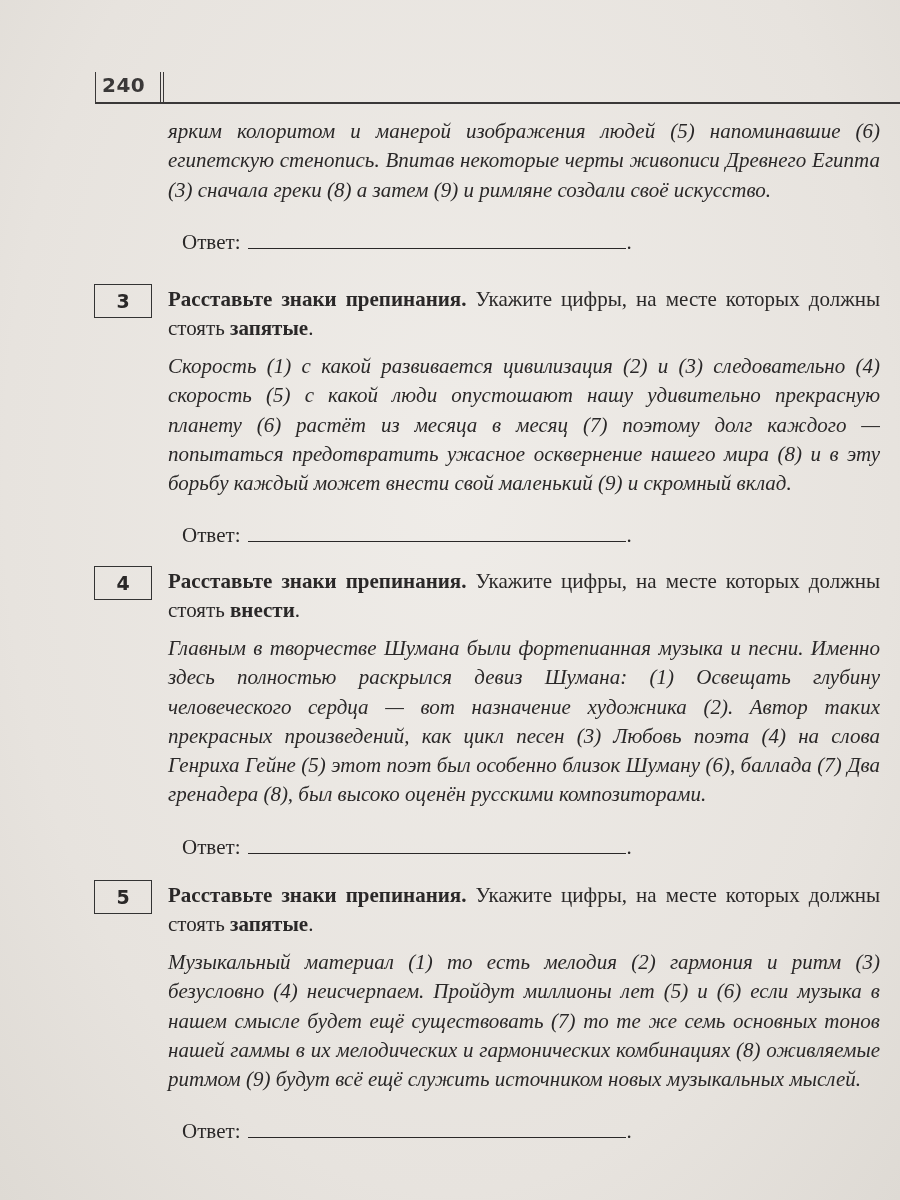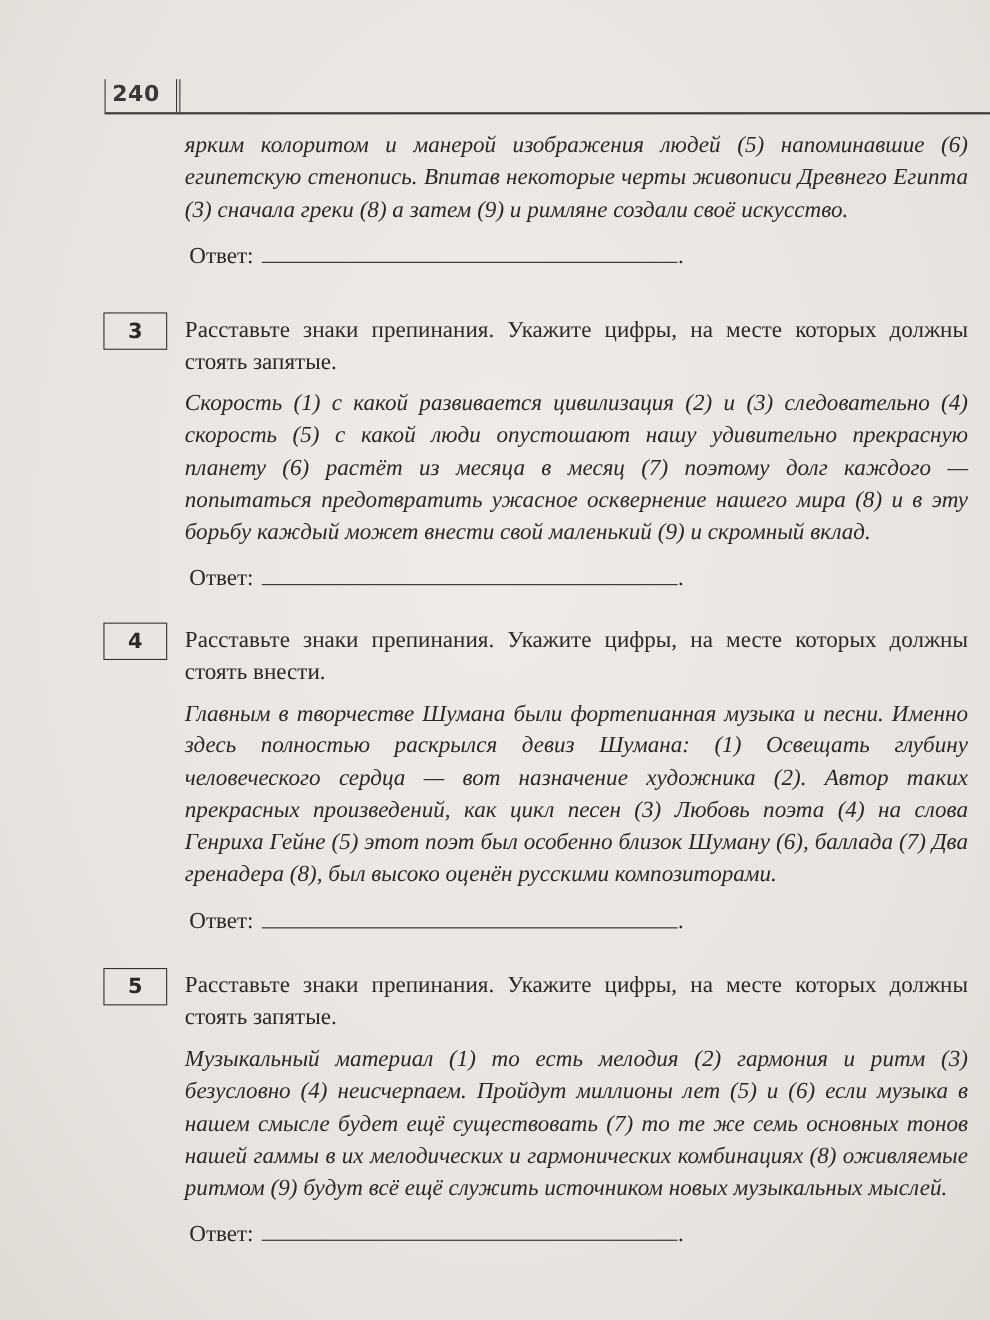--- a/index.html
+++ b/index.html
@@ -39,23 +39,23 @@
 
   .block { position: absolute; left: 168px; width: 712px; }
   .italic-text {
     font-style: italic; font-size: 21px; line-height: 29.3px;
     text-align: justify; text-align-last: left; margin: 0;
   }
   .task {
     font-size: 21px; line-height: 29px; margin: 0;
     text-align: justify; text-align-last: left;
   }
-  .task b { font-weight: normal; }
+  .task b { font-weight: bold; }
   .answer {
-    font-size: 21px; line-height: 29px; margin: 4px; white-space: nowrap;
+    font-size: 21px; line-height: 29px; margin: 14px; white-space: nowrap;
   }
   .answer .line {
     display: inline-block; width: 378px; border-bottom: 1.2px solid #2a2828;
     height: 20px; vertical-align: baseline; margin-left: 8px;
   }
   .num-box {
     position: absolute; left: 94px; width: 56px; height: 32px;
     border: 1.5px solid #333;
     font-family: "DejaVu Sans", sans-serif; font-weight: bold; font-size: 19px;
     text-align: center; line-height: 32px; color: #2a2828;

